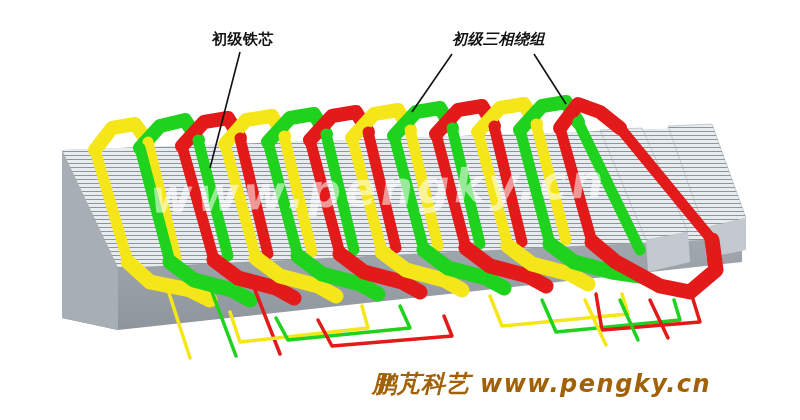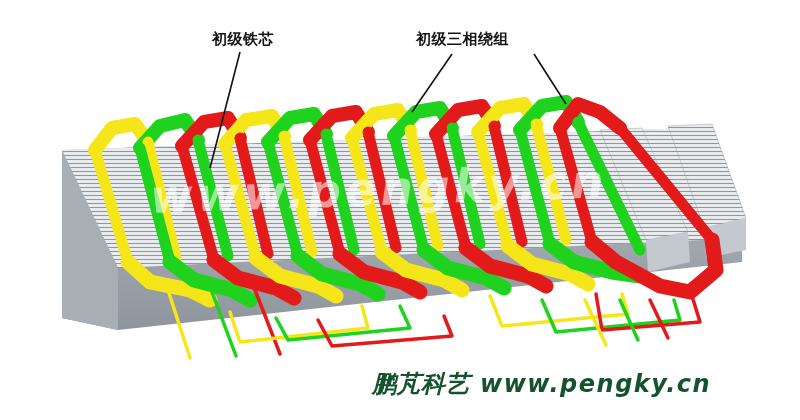--- a/index.html
+++ b/index.html
@@ -1,21 +1,21 @@
 <!DOCTYPE html>
 <html><head>
 <meta charset="utf-8">
 <style>
   html, body { margin:0; padding:0; background:#ffffff; }
   body { width:800px; height:420px; position:relative; overflow:hidden; font-family:"DejaVu Sans", sans-serif; }
   .label { position:absolute; font-size:15px; color:#111; font-weight:bold; letter-spacing:0.5px; white-space:nowrap; }
   #lbl-core { left:212px; top:30px; }
-  #lbl-wind { left:416px; top:30px; }
+  #lbl-wind { left:452px; top:30px;font-style:italic; }
   svg.art { position:absolute; left:0; top:0; }
-  .footer { position:absolute; left:372px; top:368px; font-size:24px; font-style:italic; font-weight:bold; color:#14532d; white-space:nowrap; letter-spacing:0.5px; }
+  .footer { position:absolute; left:372px; top:368px; font-size:24px; font-style:italic; font-weight:bold; color:#a16207; white-space:nowrap; letter-spacing:0.5px; }
   .footer .url { margin-left:10px; letter-spacing:1.5px; }
   .watermark { position:absolute; left:150px; top:162px; font-size:46px; font-style:italic; font-weight:bold; color:rgba(255,255,255,0.55); letter-spacing:4px; white-space:nowrap; transform:rotate(-2deg); }
 </style>
 </head>
 <body>
 
 <div class="label" id="lbl-core">初级铁芯</div>
 <div class="label" id="lbl-wind">初级三相绕组</div>
 
 <svg class="art" width="800" height="420" viewBox="0 0 800 420">

